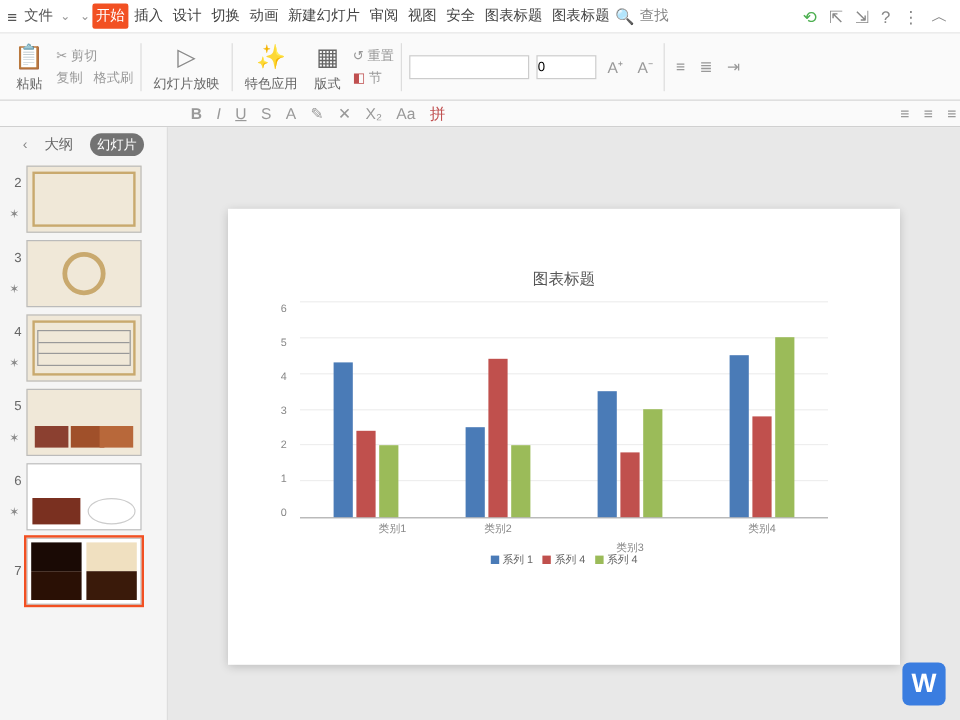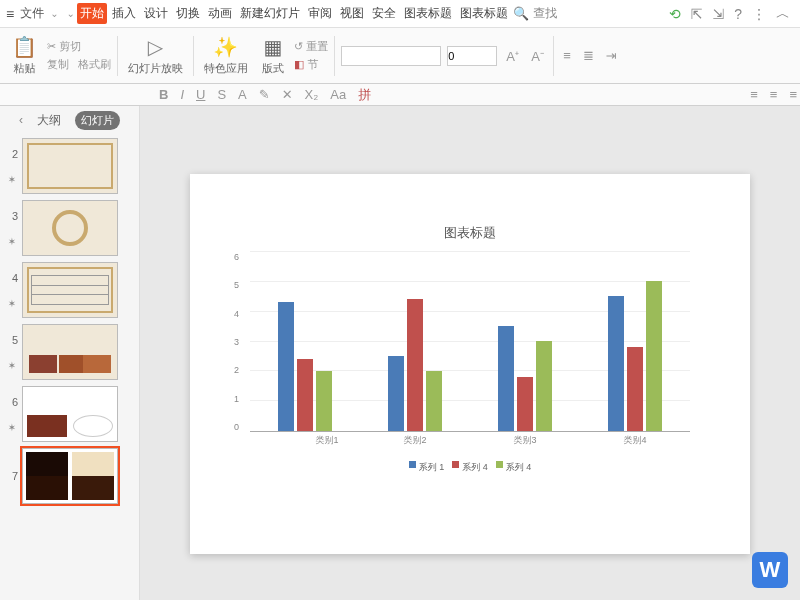--- a/index.html
+++ b/index.html
@@ -67,21 +67,21 @@
 .plot{position:absolute;left:0;right:0;top:0;bottom:20px;border-bottom:1px solid #aaa}
 .grid-line{position:absolute;left:0;right:0;height:1px;background:#eee}
 .bars-group{position:absolute;bottom:0;display:flex;gap:3px;align-items:flex-end}
 .bar{width:16px}
 .bar.s1{background:#4a7bb7}
 .bar.s2{background:#c0504d}
 .bar.s3{background:#9bbb59}
 .x-labels{position:absolute;left:0;right:0;bottom:0;height:18px;font-size:9px;color:#888}
 .x-lbl{position:absolute;transform:translateX(-50%)}
 .legend{text-align:center;margin-top:8px;font-size:9px;color:#666}
-.legend .item{display:inline-flex;gap:3px;margin:0 4px}
+.legend .item{display:inline-flex;align-items:center;gap:3px;margin:0 4px}
 .legend .sw{width:7px;height:7px;display:inline-block}
 .watermark{position:absolute;right:12px;bottom:12px;display:flex;align-items:center;gap:6px;font-size:20px;font-weight:bold;color:#4a6a8a}
 .watermark .logo{width:36px;height:36px;background:#3a7de0;border-radius:6px;color:#fff;display:flex;align-items:center;justify-content:center;font-size:22px;font-weight:bold}
 </style>
 </head>
 <body>
 
 <div class="menubar">
   <span class="hamburger">≡</span>
   <span class="file-btn">文件</span>
@@ -280,21 +280,21 @@
             </div>
             <div class="bars-group" style="left: 87.5%; transform: translateX(-50%);">
               <div class="bar s1" style="height: 135px;"></div>
               <div class="bar s2" style="height: 84px;"></div>
               <div class="bar s3" style="height: 150px;"></div>
             </div>
           </div>
         <div class="x-labels" id="xaxis">
             <div class="x-lbl" style="left: 12.5%; padding-left: 44px;">类别1</div>
             <div class="x-lbl" style="left: 37.5%;">类别2</div>
-            <div class="x-lbl" style="left: 62.5%;">类别3</div>
+            <div class="x-lbl" style="left: 62.5%; margin-top: 16px;">类别3</div>
             <div class="x-lbl" style="left: 87.5%;">类别4</div>
           </div>
       </div>
       <div class="legend" id="legend"><span class="item">
             <span class="sw" style="background: rgb(74, 123, 183);"></span>
             <span>系列 1</span>
           </span><span class="item">
             <span class="sw" style="background: rgb(192, 80, 77);"></span>
             <span>系列 4</span>
           </span><span class="item">

